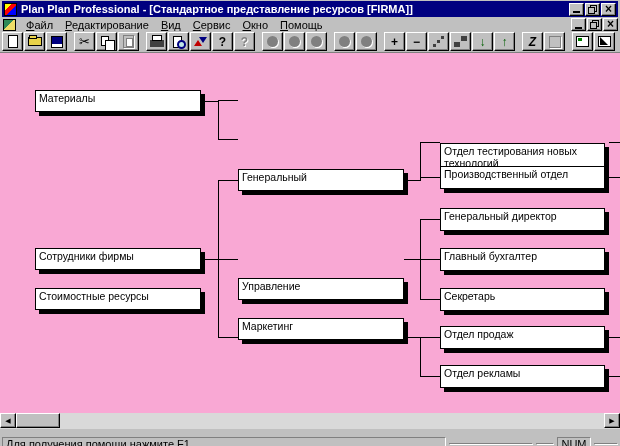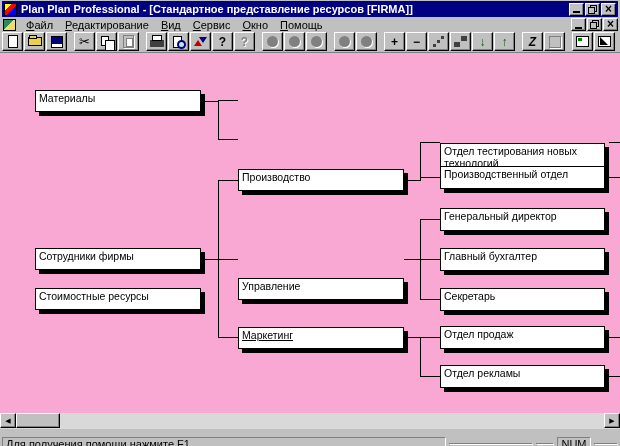--- a/index.html
+++ b/index.html
@@ -220,23 +220,23 @@
         <div class="shape" data-name="new-window-icon"></div>
       </div>
   </div>
 
   <div class="canvas" data-name="resource-tree-canvas">
 
     <div class="node" style="left:35px;top:37px;width:166px;height:22px;" data-name="tree-node-materials">Материалы</div>
     <div class="node" style="left:35px;top:195px;width:166px;height:22px;" data-name="tree-node-employees">Сотрудники фирмы</div>
     <div class="node" style="left:35px;top:235px;width:166px;height:22px;" data-name="tree-node-cost-resources">Стоимостные ресурсы</div>
 
-    <div class="node" style="left:238px;top:116px;width:166px;height:22px;" data-name="tree-node-production">Производство</div>
+    <div class="node" style="left:238px;top:116px;width:166px;height:22px;" data-name="tree-node-production">Генеральный</div>
     <div class="node" style="left:238px;top:195px;width:166px;height:22px;margin-top:30px;" data-name="tree-node-management">Управление</div>
-    <div class="node" style="left:238px;top:274px;width:166px;height:22px;text-decoration:underline;" data-name="tree-node-marketing">Маркетинг</div>
+    <div class="node" style="left:238px;top:265px;width:166px;height:22px;" data-name="tree-node-marketing">Маркетинг</div>
 
     <div class="node" style="left:440px;top:75px;width:165px;height:28px;margin-top:15px;" data-name="tree-node-testing-department">Отдел тестирования новых технологий</div>
     <div class="node" style="left:440px;top:113px;width:165px;height:23px;" data-name="tree-node-production-department">Производственный отдел</div>
     <div class="node" style="left:440px;top:155px;width:165px;height:23px;" data-name="tree-node-general-director">Генеральный директор</div>
     <div class="node" style="left:440px;top:195px;width:165px;height:23px;" data-name="tree-node-chief-accountant">Главный бухгалтер</div>
     <div class="node" style="left:440px;top:235px;width:165px;height:23px;" data-name="tree-node-secretary">Секретарь</div>
     <div class="node" style="left:440px;top:273px;width:165px;height:23px;" data-name="tree-node-sales-department">Отдел продаж</div>
     <div class="node" style="left:440px;top:312px;width:165px;height:23px;" data-name="tree-node-advertising-department">Отдел рекламы</div>
 
     <div class="hline" style="left:201px;top:48px;width:18px;" data-name="connector-line"></div>

